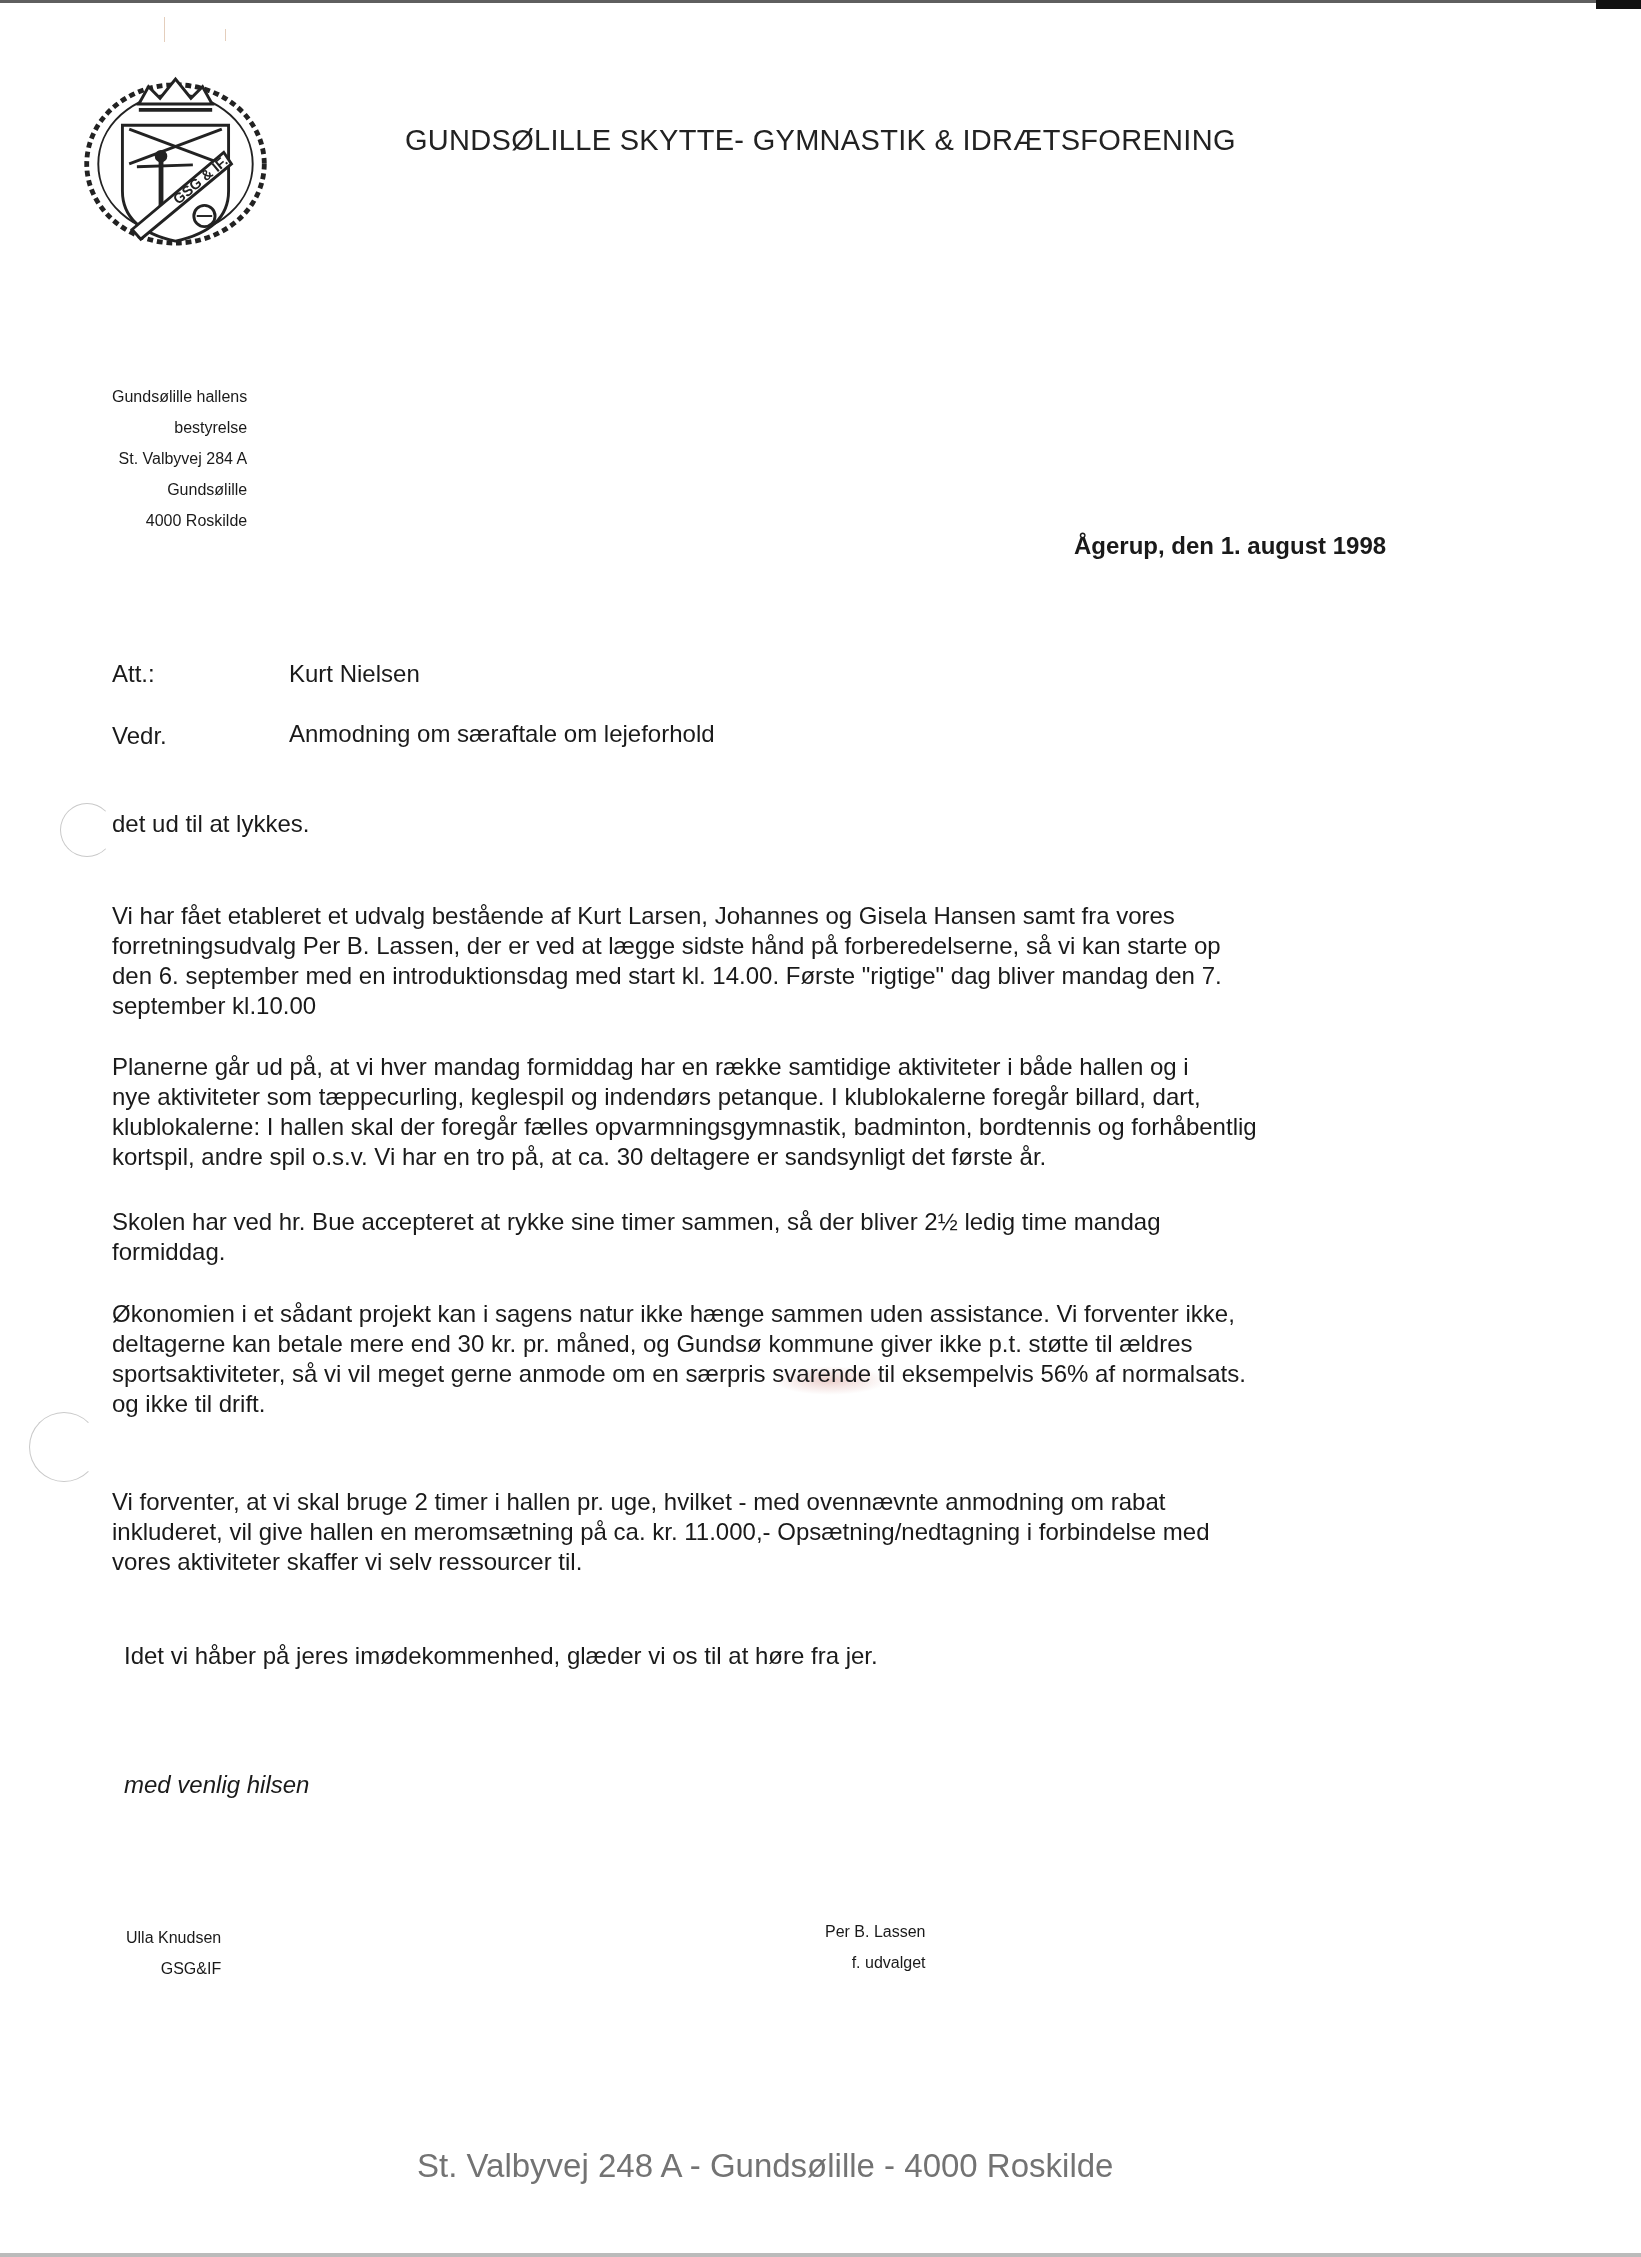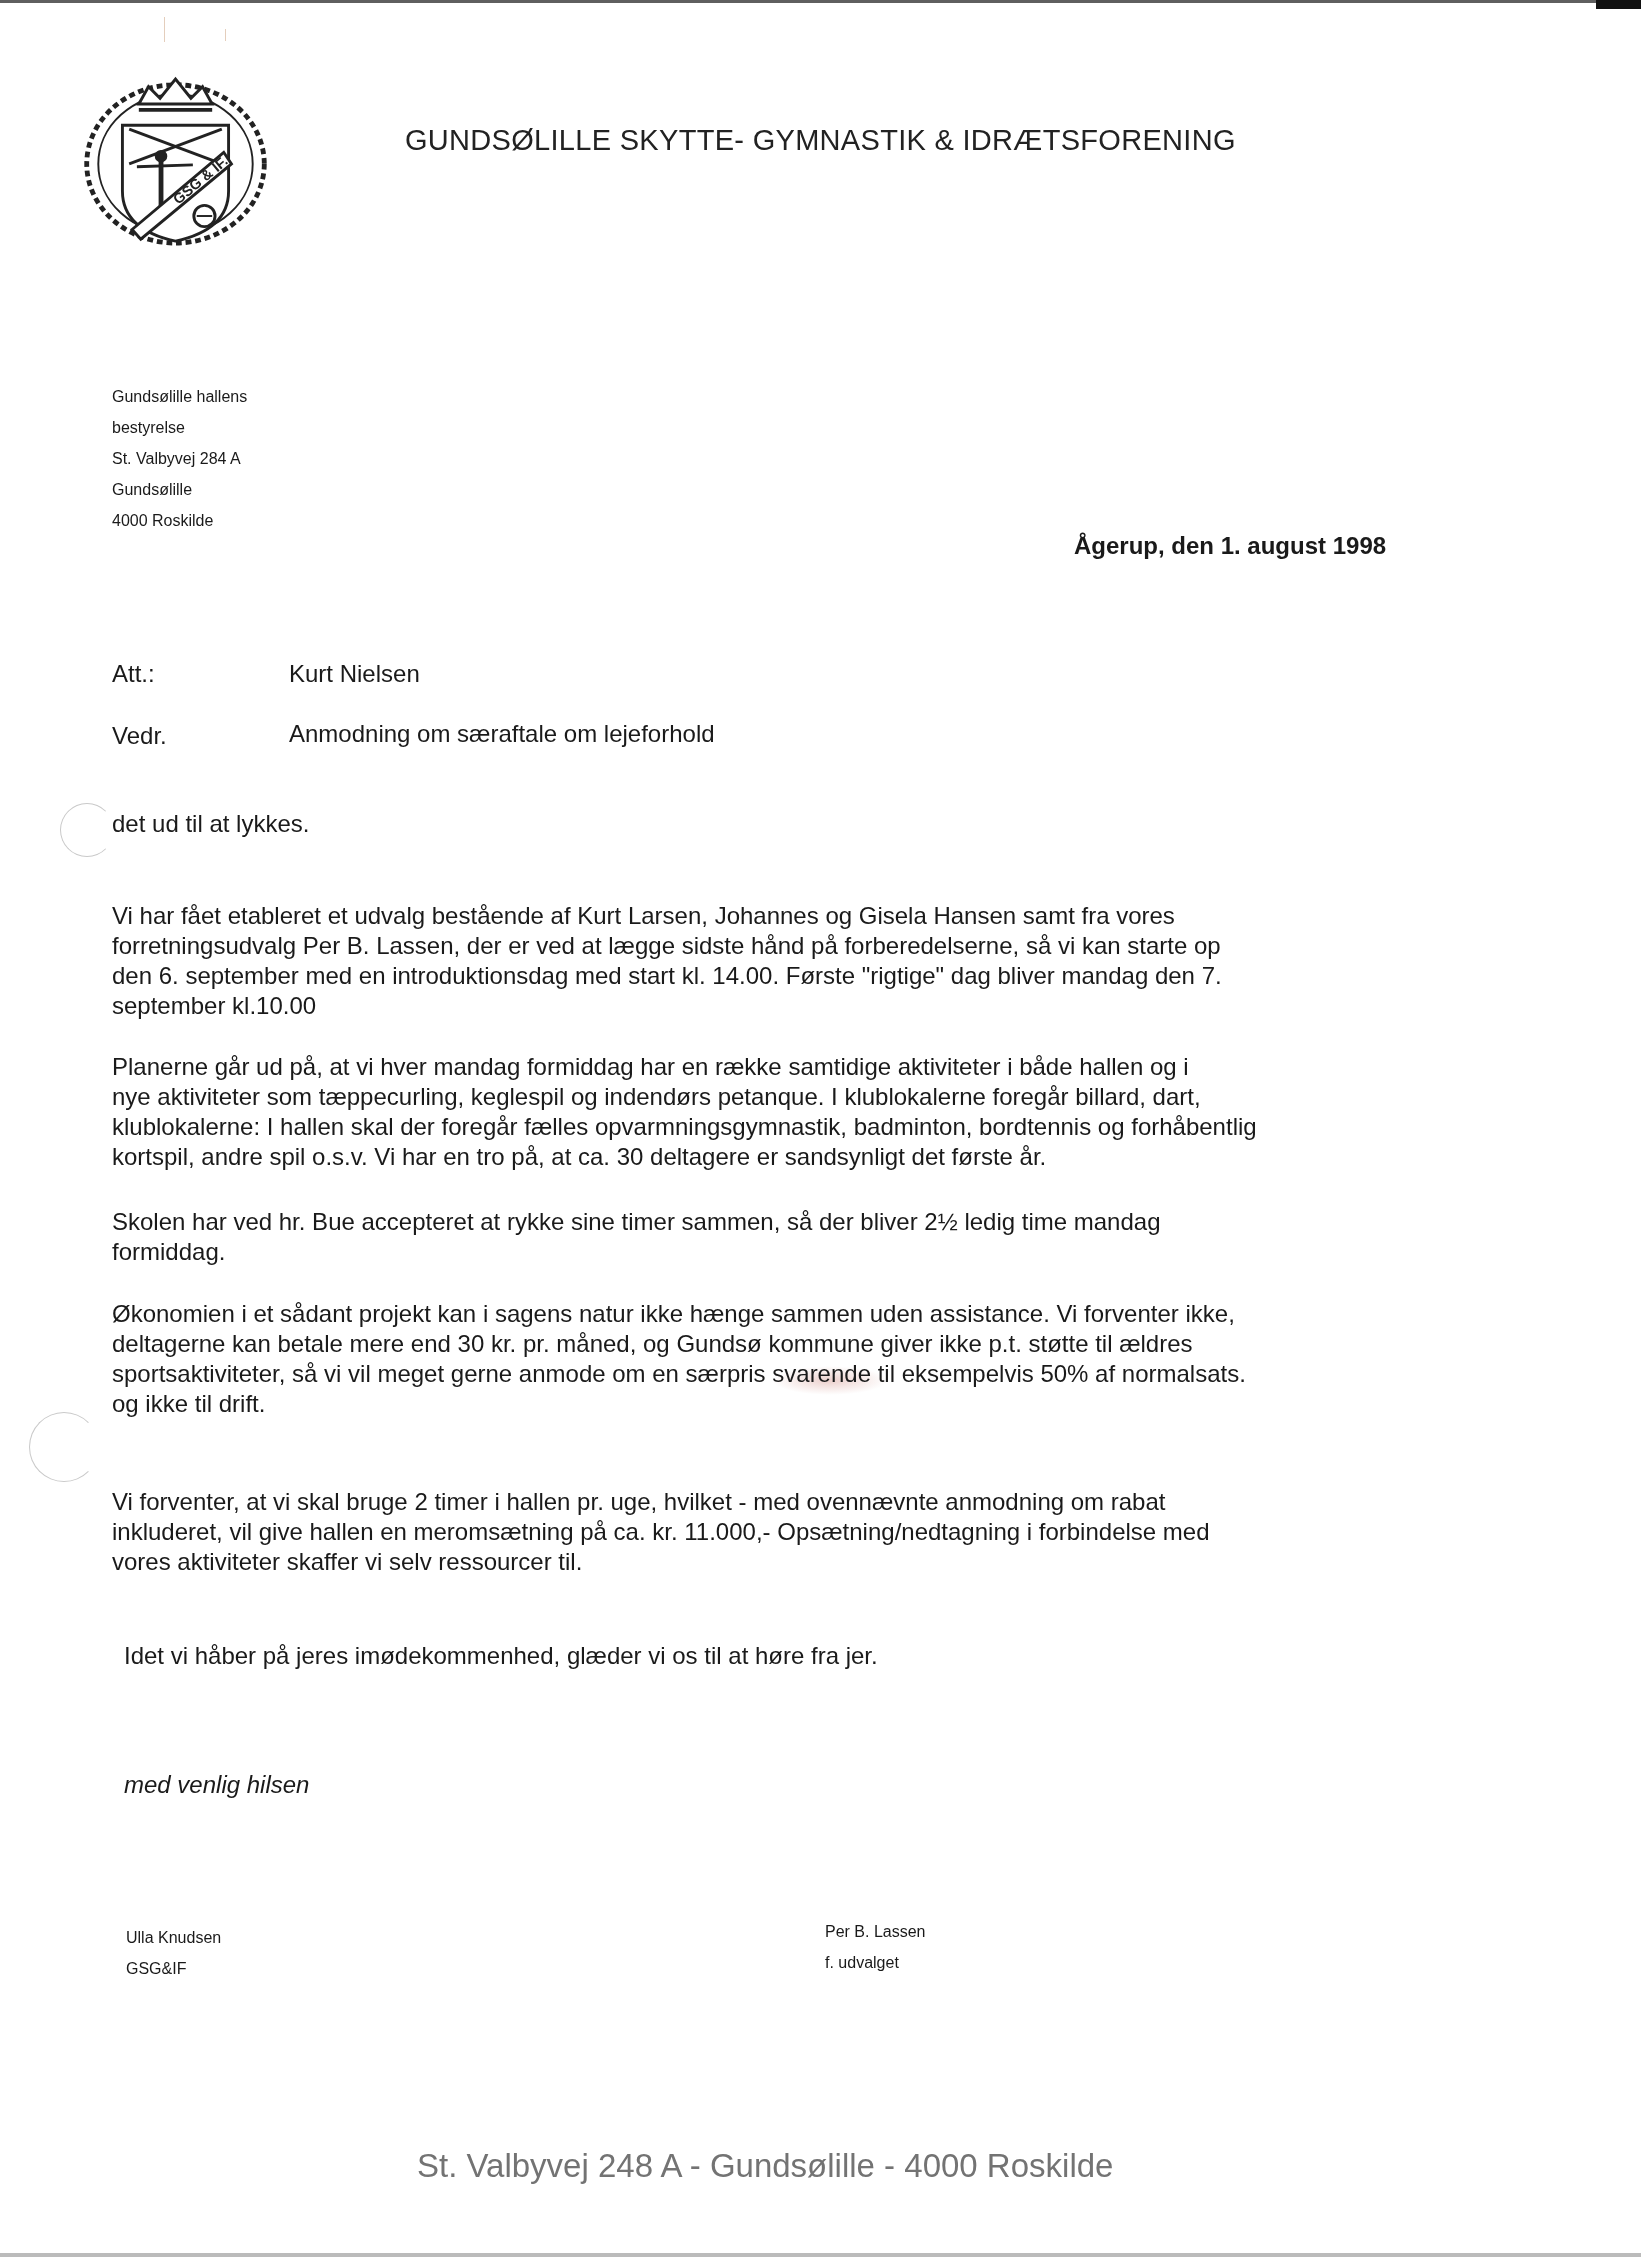--- a/index.html
+++ b/index.html
@@ -7,21 +7,21 @@
     width: 1641px; height: 2257px; position: relative; overflow: hidden;
     background: #ffffff;
     font-family: "Liberation Sans", "DejaVu Sans", sans-serif;
     color: #1a1a1a;
   }
   .scan-top-edge { position: absolute; left: 0; top: 0; width: 1641px; height: 2.9px; background: #2a2a2a; opacity: .75; }
   .scan-corner { position: absolute; right: 0; top: 0; width: 45px; height: 8.7px; background: #111; }
   .scan-bottom-edge { position: absolute; left: 0; top: 2253px; width: 1641px; height: 4.8px; background: #777; opacity: .5; }
   .scan-mark { position: absolute; border-left: 1.9px solid #d9b9a0; opacity: .7; }
 
-  .abs { position: absolute; white-space: nowrap; }
+  .abs { position: absolute; white-space: nowrap; text-align: right; }
   .logo { position: absolute; left: 79px; top: 75px; width: 193px; height: 172px; }
   .org-name { left: 405px; top: 124px; font-size: 29px; letter-spacing: 0.3px; color: #222; }
 
   .recipient { left: 112px; top: 381px; font-size: 16px; line-height: 31px; }
   .date { left: 1074px; top: 532px; font-size: 24px; font-weight: bold; }
 
   .meta-label { font-size: 24px; }
   .meta-value { font-size: 24px; }
 
   .para { position: absolute; left: 112px; width: 1313px; font-size: 24px; line-height: 30px; white-space: normal; }
@@ -108,21 +108,21 @@
 </div>
 
 <div class="para" style="top:1207px;">
   <span class="ln">Skolen har ved hr. Bue accepteret at rykke sine timer sammen, så der bliver 2½ ledig time mandag</span>
   <span class="ln">formiddag.</span>
 </div>
 
 <div class="para" style="top:1299px;">
   <span class="ln">Økonomien i et sådant projekt kan i sagens natur ikke hænge sammen uden assistance. Vi forventer ikke,</span>
   <span class="ln">deltagerne kan betale mere end 30 kr. pr. måned, og Gundsø kommune giver ikke p.t. støtte til ældres</span>
-  <span class="ln">sportsaktiviteter, så vi vil meget gerne anmode om en særpris svarende til eksempelvis 50% af normalsats.</span>
+  <span class="ln">sportsaktiviteter, så vi vil meget gerne anmode om en særpris svarende til eksempelvis 56% af normalsats.</span>
   <span class="ln">og ikke til drift.</span>
 </div>
 
 <div class="para" style="top:1487px;">
   <span class="ln">Vi forventer, at vi skal bruge 2 timer i hallen pr. uge, hvilket - med ovennævnte anmodning om rabat</span>
   <span class="ln">inkluderet, vil give hallen en meromsætning på ca. kr. 11.000,- Opsætning/nedtagning i forbindelse med</span>
   <span class="ln">vores aktiviteter skaffer vi selv ressourcer til.</span>
 </div>
 
 <div class="para" style="left:124px;top:1641px;">

